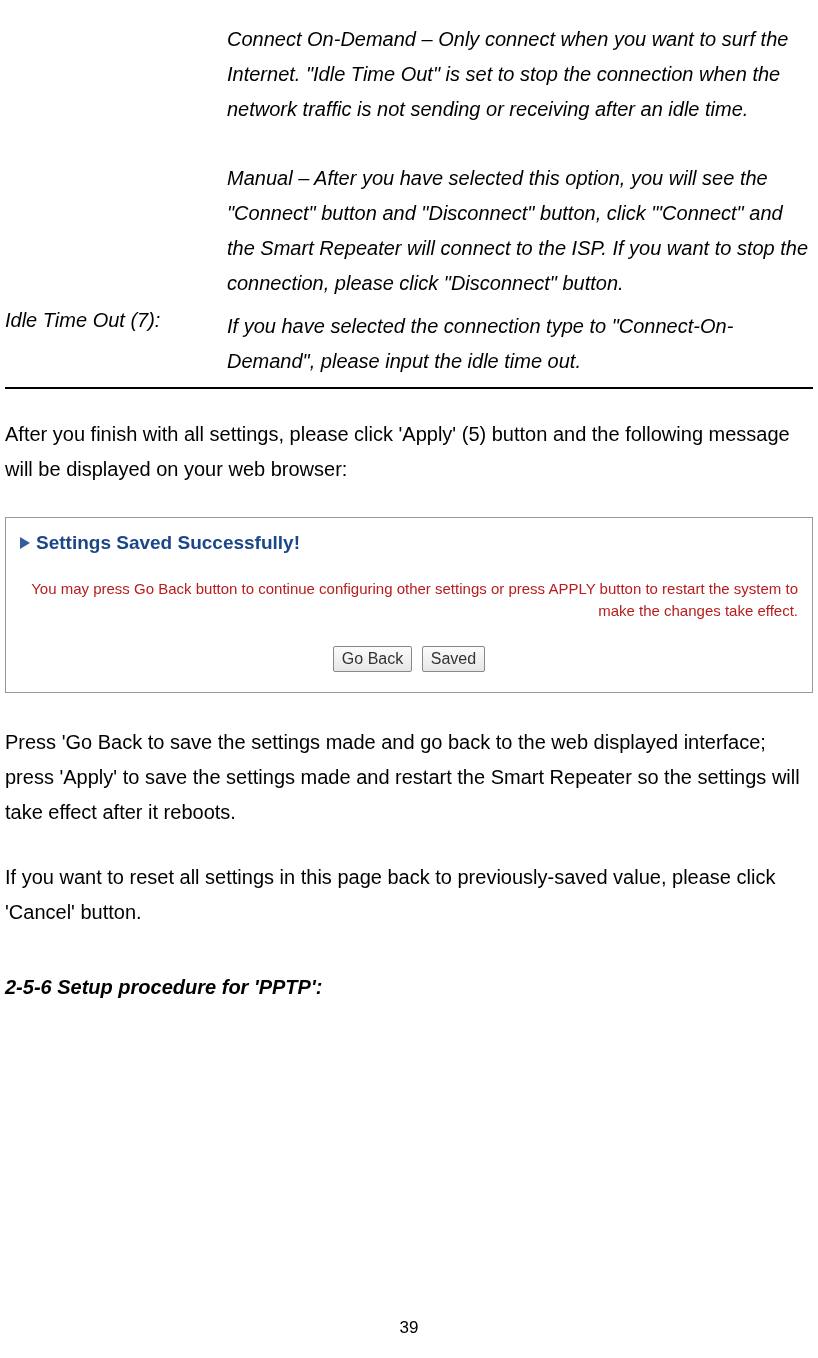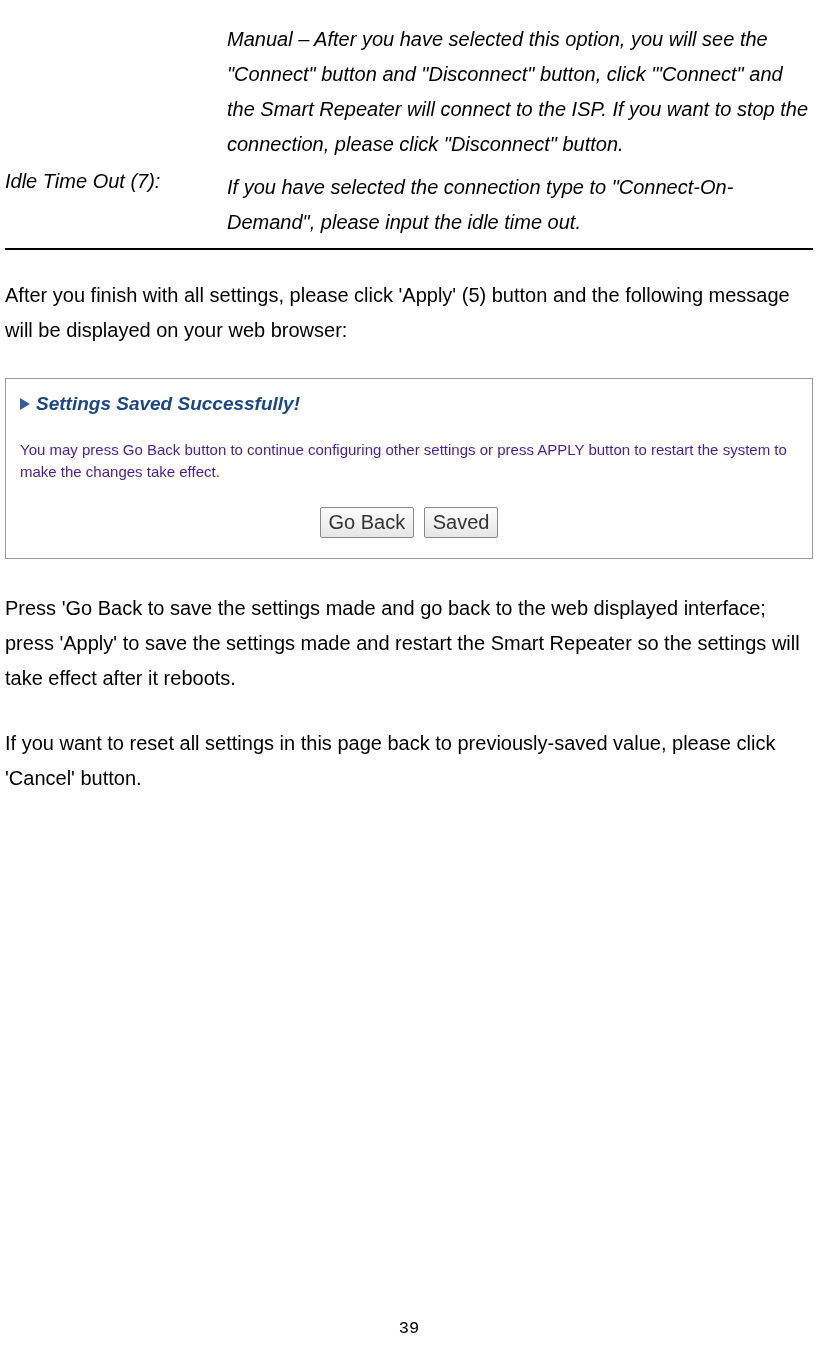--- a/index.html
+++ b/index.html
@@ -67,66 +67,67 @@
       height: 0;
       border-top: 6px solid transparent;
       border-bottom: 6px solid transparent;
       border-left: 10px solid #355d9c;
       margin-right: 2px;
     }
     .panel-title {
       color: #1b4789;
       font-weight: bold;
       font-size: 19px;
-      font-style: italic;
     }
     .panel-desc {
-      color: #4c1d95;
+      color: #b91c1c;
       font-size: 15px;
       line-height: 1.45;
       margin-bottom: 24px;
+      text-align: right;
     }
     .panel-buttons {
       text-align: center;
     }
     .panel-btn {
       display: inline-block;
       border: 1px solid #888;
       border-radius: 2px;
       padding: 3px 8px;
-      font-size: 20px;
+      font-size: 16px;
       background: linear-gradient(#fcfcfc, #e6e6e6);
       color: #333;
       margin: 0 2px;
       cursor: pointer;
       font-family: Arial, Helvetica, sans-serif;
     }
     .section-heading {
       font-style: italic;
       font-weight: bold;
       margin-top: 46px;
       margin-bottom: 30px;
     }
     .page-number {
       position: absolute;
       bottom: 20px;
       left: 0;
       right: 0;
       text-align: center;
       font-size: 17px;
-      font-family: Liberation Mono, monospace;
+      font-family: Liberation Sans, sans-serif;
     }
   </style>
 </head>
 <body>
 
 <div class="content">
   <div class="definition-row">
     <div class="def-label"></div>
     <div class="def-content">
+      <div class="def-para">Connect On-Demand – Only connect when you want to surf the Internet. "Idle Time Out" is set to stop the connection when the network traffic is not sending or receiving after an idle time.</div>
       <div class="def-para">Manual – After you have selected this option, you will see the "Connect" button and "Disconnect" button, click "'Connect" and the Smart Repeater will connect to the ISP. If you want to stop the connection, please click "Disconnect" button.</div>
     </div>
   </div>
 
   <div class="definition-row">
     <div class="def-label">Idle Time Out (7):</div>
     <div class="def-content">If you have selected the connection type to "Connect-On-Demand", please input the idle time out.</div>
   </div>
 
   <hr class="separator">
@@ -142,16 +143,17 @@
     <div class="panel-buttons">
       <button class="panel-btn">Go Back</button>
       <button class="panel-btn">Saved</button>
     </div>
   </div>
 
   <div class="body-text">Press 'Go Back to save the settings made and go back to the web displayed interface; press 'Apply' to save the settings made and restart the Smart Repeater so the settings will take effect after it reboots.</div>
 
   <div class="body-text">If you want to reset all settings in this page back to previously-saved value, please click 'Cancel' button.</div>
 
+  <div class="section-heading">2-5-6 Setup procedure for 'PPTP':</div>
 
 </div>
 
 <div class="page-number">39</div>
 
 </body></html>

